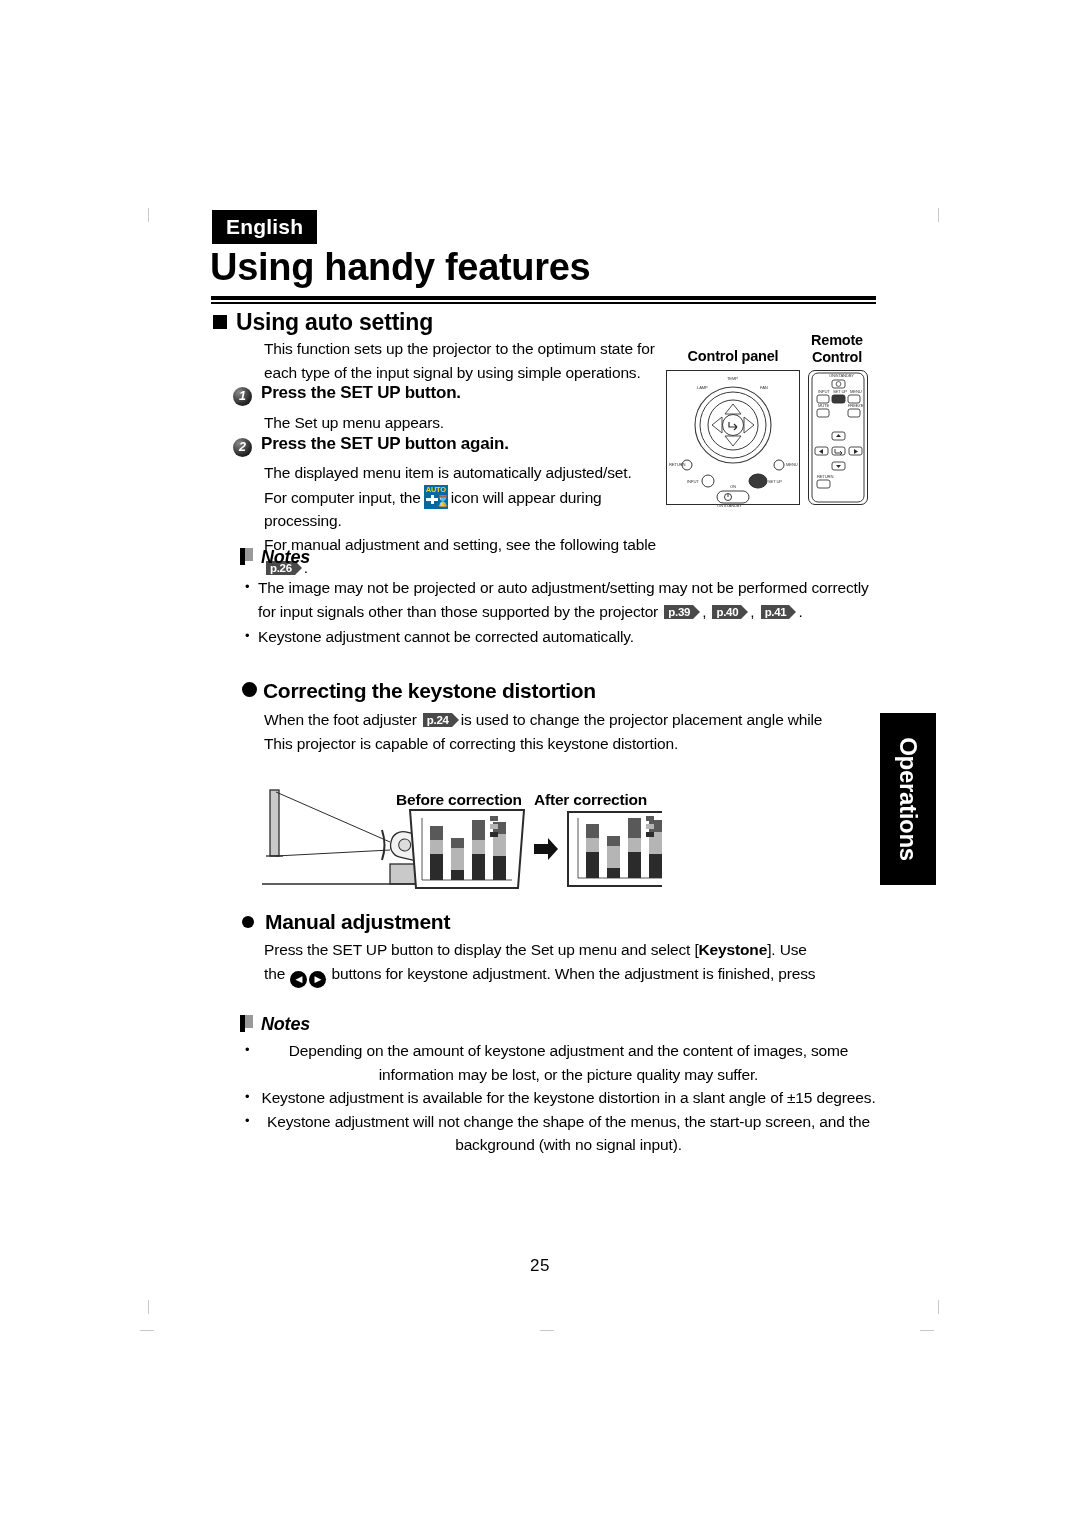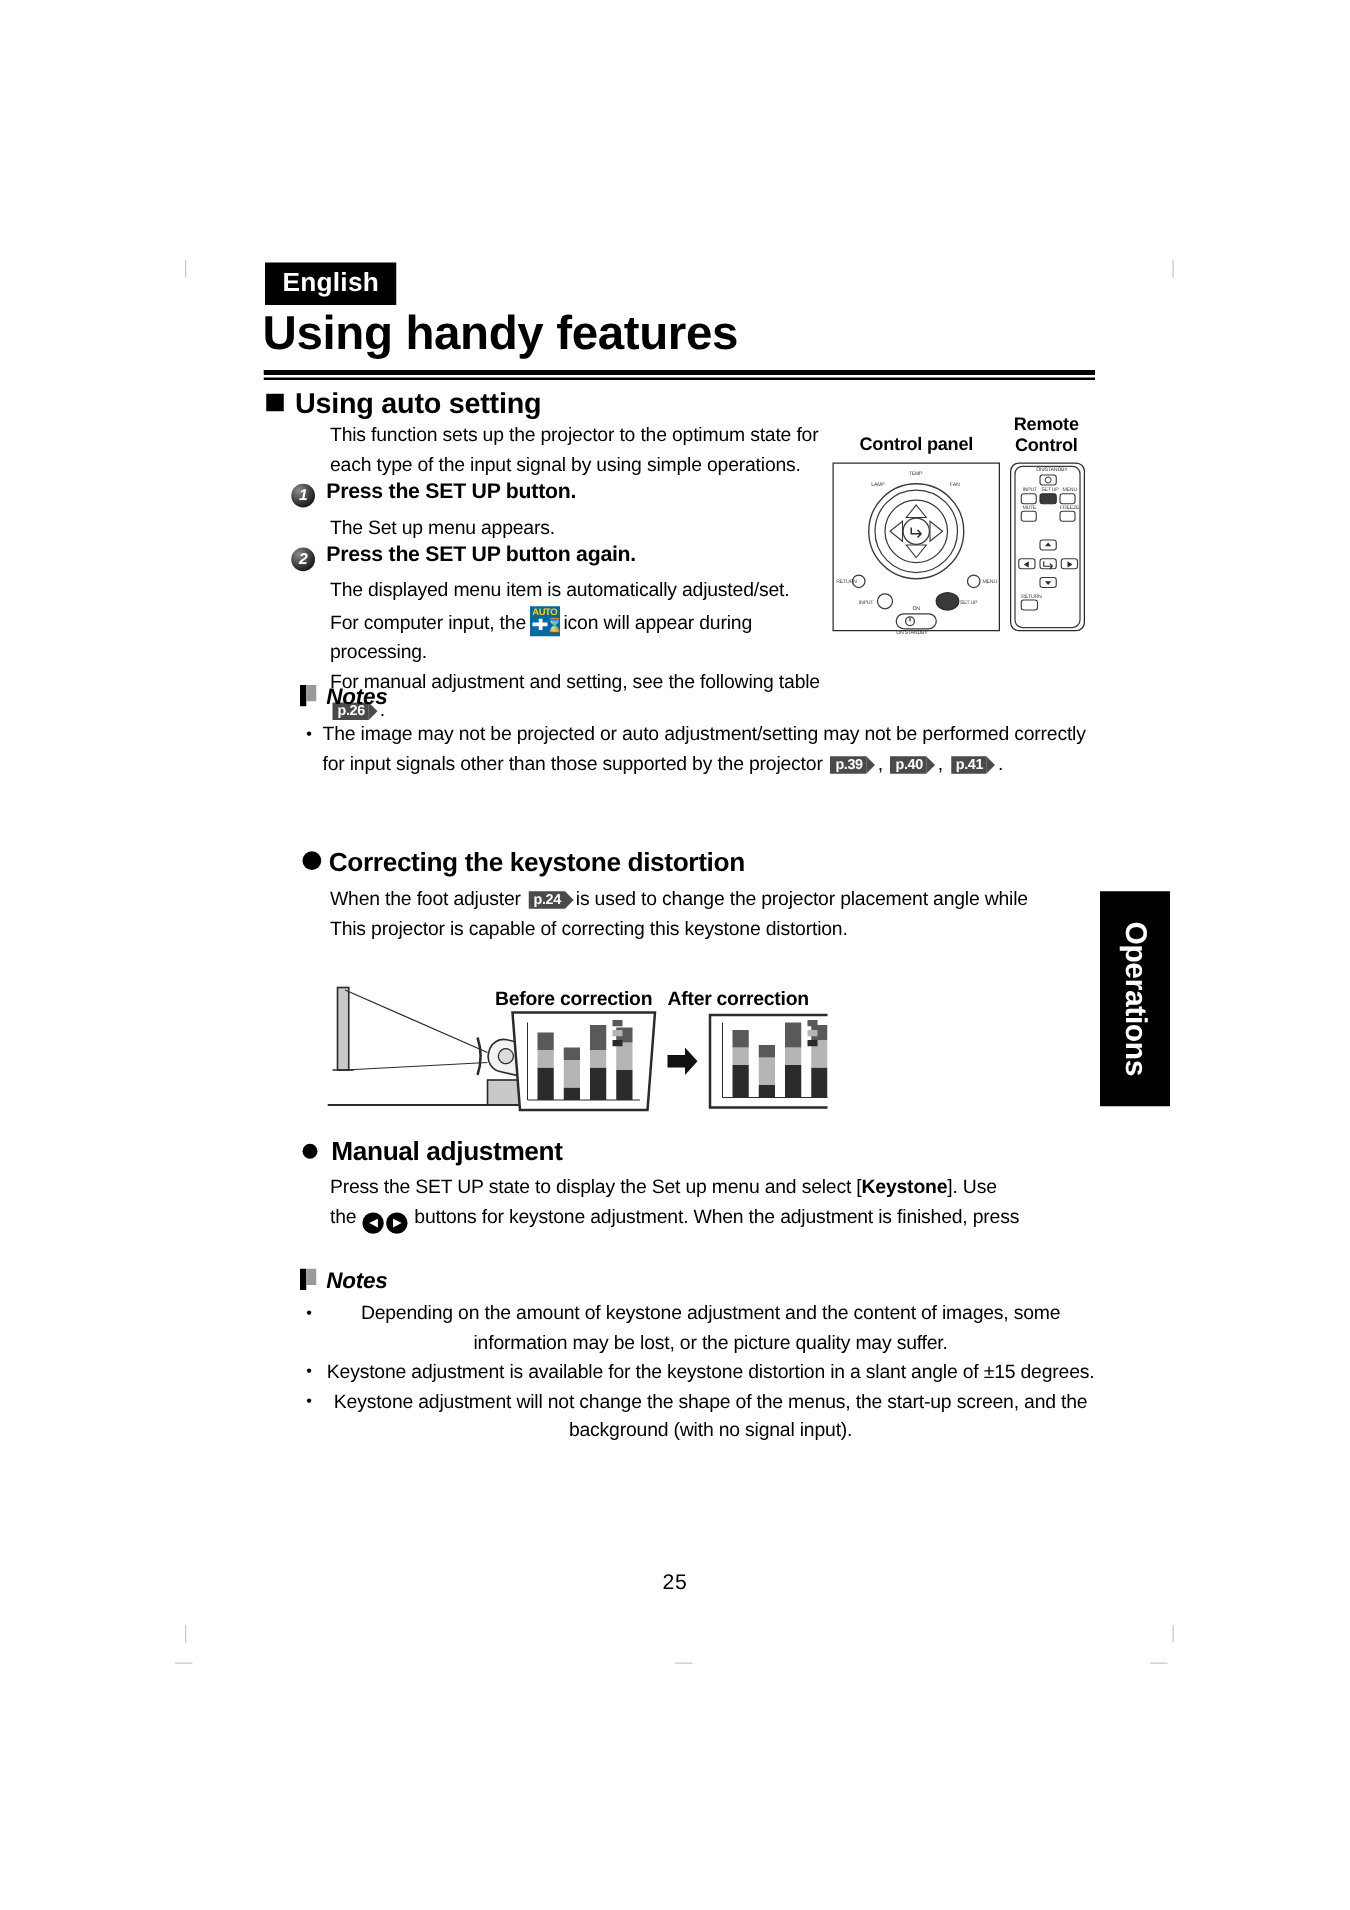--- a/index.html
+++ b/index.html
@@ -468,20 +468,23 @@
   </div>
 
   <div class="note-list" style="left:243px; top:576px; width:636px;">
     <div class="note-item">
       <span>The image may not be projected or auto adjustment/setting may not be performed</span>
       <span>correctly for input signals other than those supported by the projector</span>
       <span class="pref">p.39</span><span>,</span>
       <span class="pref">p.40</span><span>,</span>
       <span class="pref">p.41</span><span>.</span>
     </div>
+    <div class="note-item" style="margin-top:2px;">
+      <span>Keystone adjustment cannot be corrected automatically.</span>
+    </div>
   </div>
 
   <div class="h-circle" style="left:242px; top:679px;">
     <span class="ci"></span><span>Correcting the keystone distortion</span>
   </div>
 
   <div class="body-text" style="left:264px; top:708px; width:600px;">
     <div>
       <span>When the foot adjuster</span>
       <span class="pref">p.24</span><span>is used to change the projector placement angle while</span>
@@ -567,21 +570,21 @@
       </g>
     </svg>
   </div>
 
   <div class="h-circle small" style="left:242px; top:910px;">
     <span class="ci"></span><span>Manual adjustment</span>
   </div>
 
   <div class="body-text" style="left:264px; top:938px; width:610px;">
     <div>
-      <span>Press the SET UP state to display the Set up menu and select [</span><span class="bold">Keystone</span><span>]. Use</span>
+      <span>Press the SET UP button to display the Set up menu and select [</span><span class="bold">Keystone</span><span>]. Use</span>
     </div>
     <div>
       <span>the</span>
       <span class="arrow-btn">◀</span><span class="arrow-btn">▶</span>
       <span>buttons for keystone adjustment. When the adjustment is finished, press</span>
     </div>
   </div>
 
   <div class="notes-head" style="left:240px; top:1014px;">
     <span class="notes-flag"></span><span>Notes</span>

